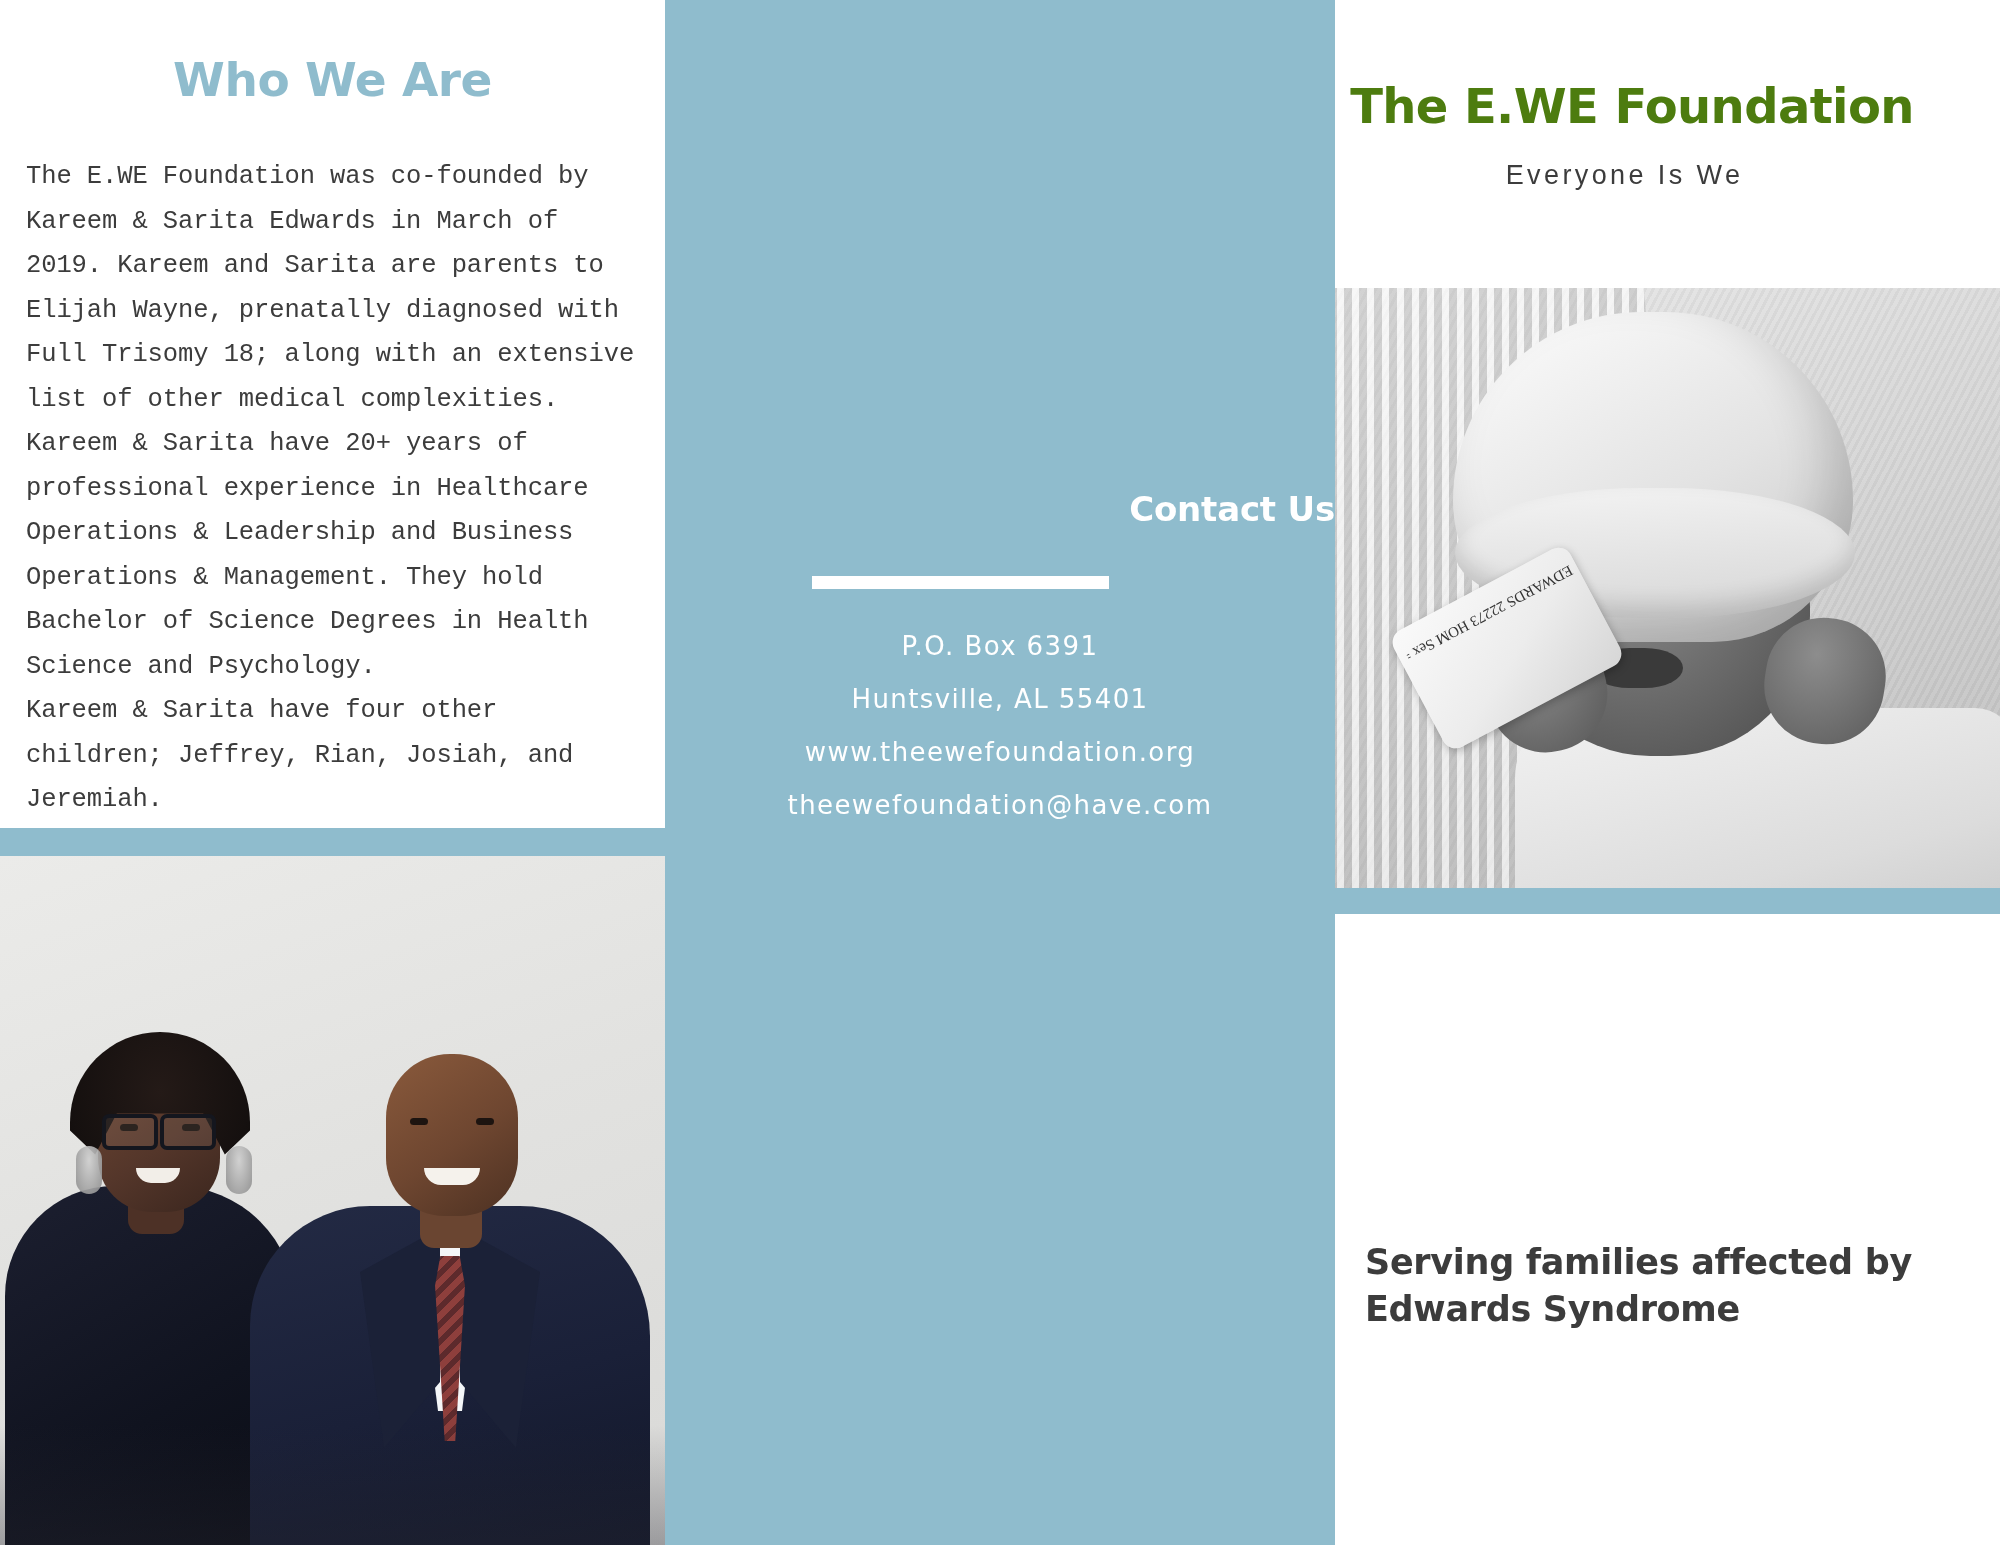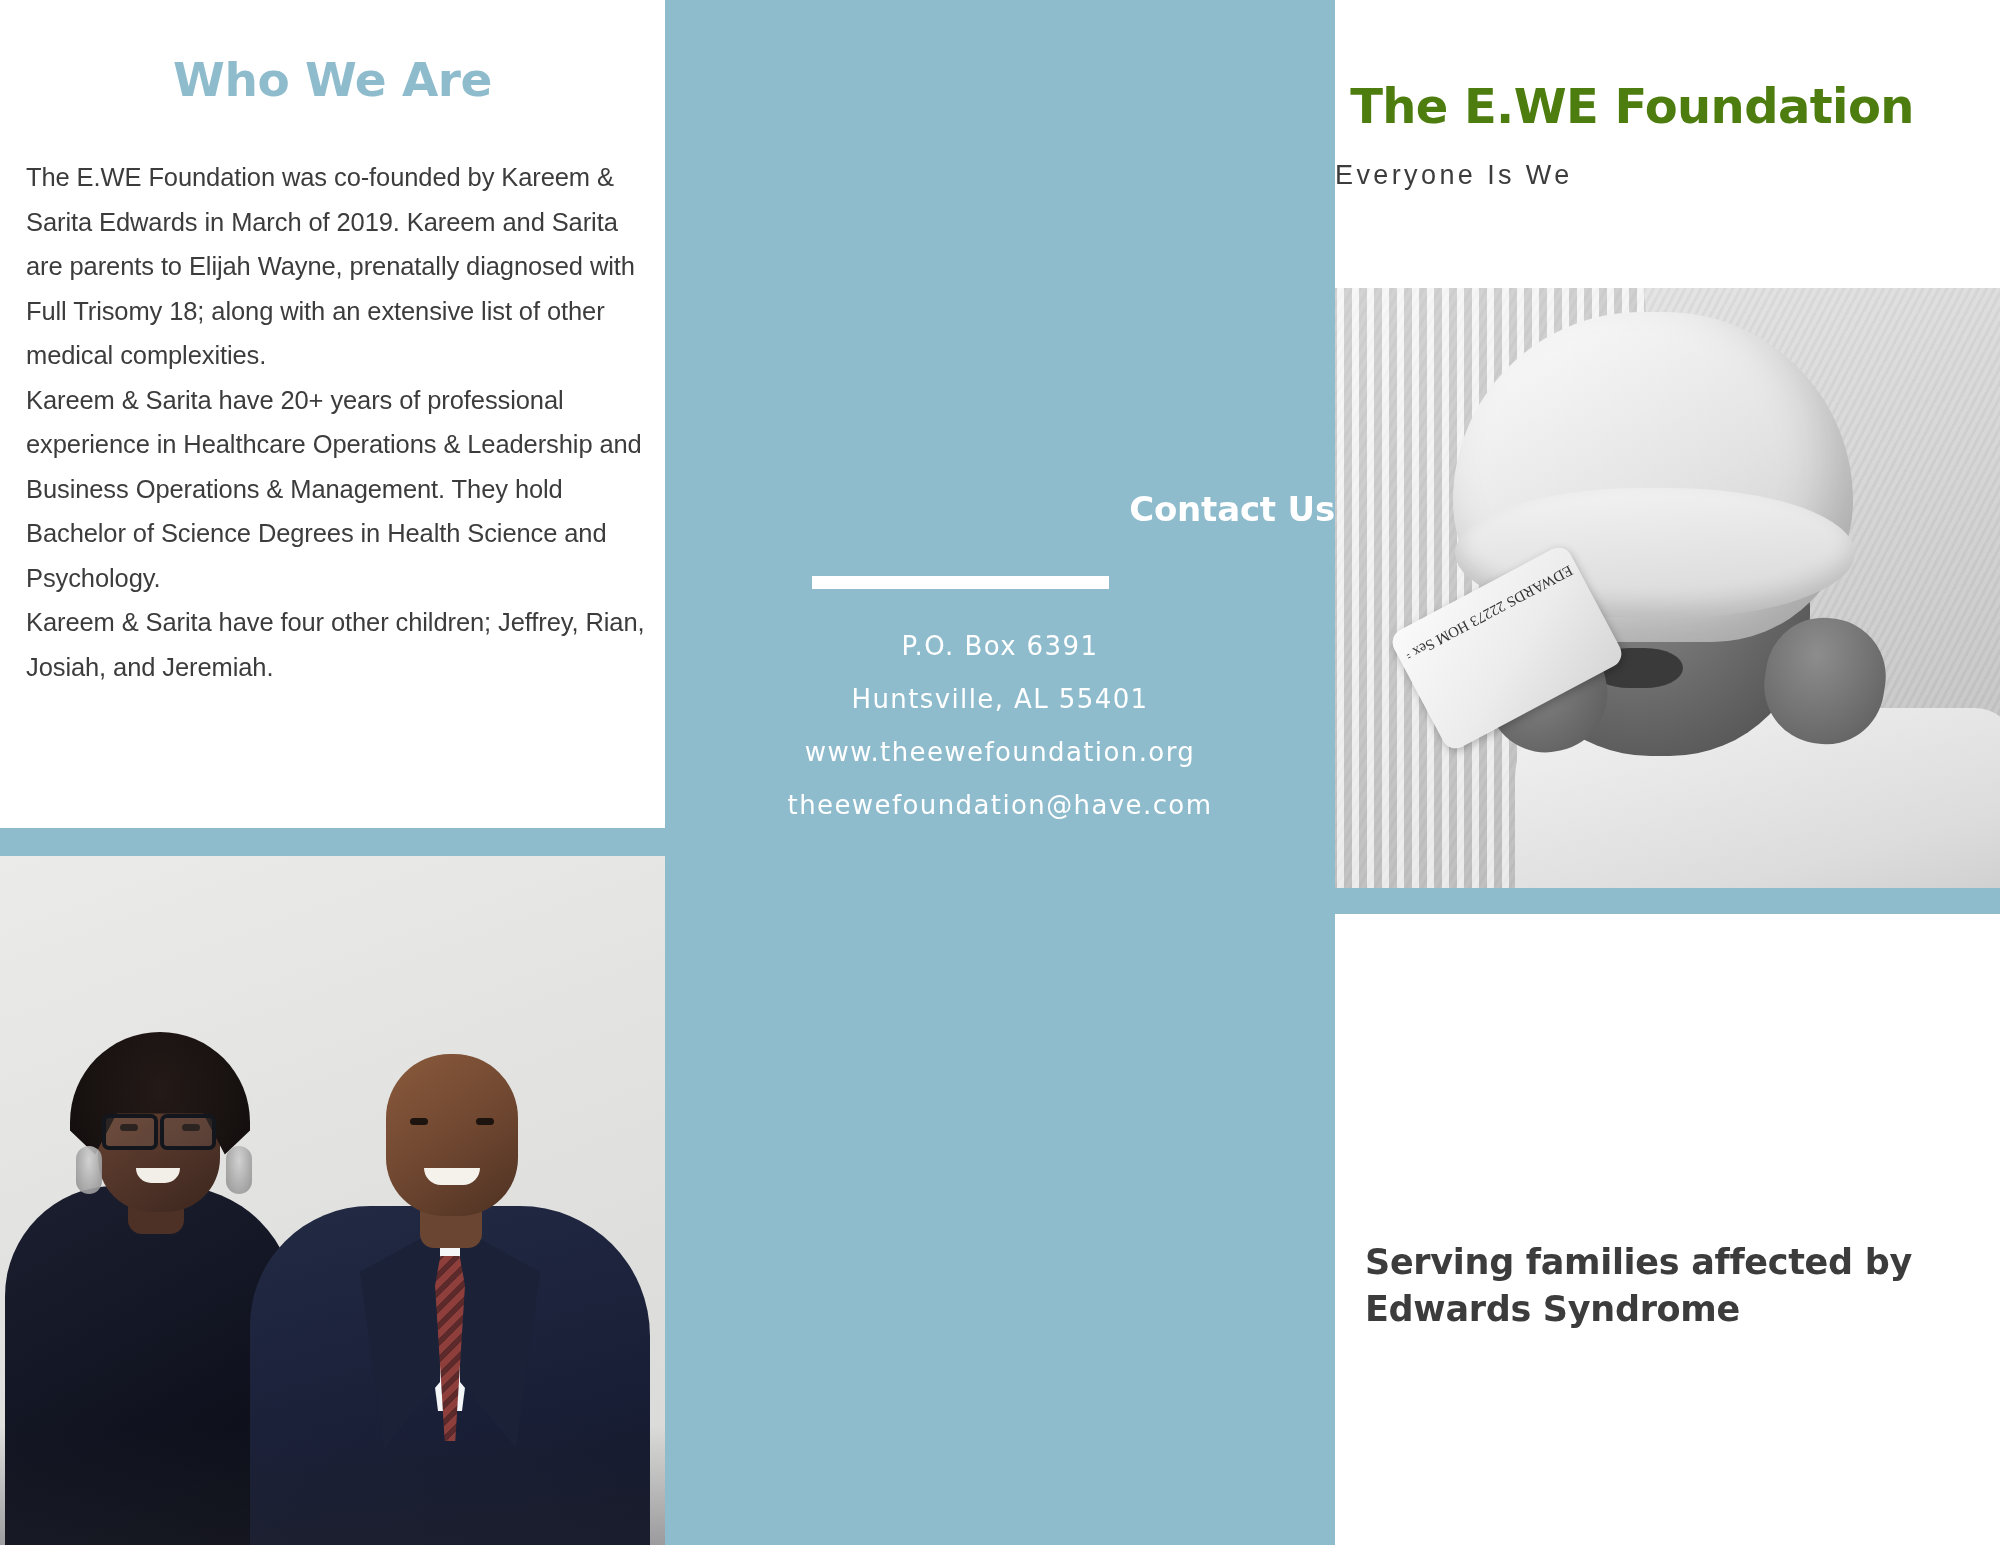--- a/index.html
+++ b/index.html
@@ -68,21 +68,21 @@
     position: absolute;
     left: 26px;
     top: 155px;
     width: 620px;
     font-family: "Liberation Sans", sans-serif;
     font-size: 25.5px;
     line-height: 44.5px;
     color: #3c3c3c;
     letter-spacing: -0.1px;
   }
-  .who-body p { margin: 0; }
+  .who-body p { margin: 0; font-family: Liberation Mono, monospace; }
 
   
   .left-photo {
     position: absolute;
     left: 0;
     top: 856px;
     width: 665px;
     height: 689px;
     overflow: hidden;
     background: #e4e4e2;
@@ -277,20 +277,21 @@
     font-weight: bold;
     font-size: 48px;
     color: #4d7c0f;
     letter-spacing: -0.6px;
   }
   .ewe-tagline {
     position: absolute;
     left: 0;
     top: 160px;
     width: 579px;
+    text-align: center;
     font-family: "Liberation Sans", sans-serif;
     font-size: 27px;
     color: #3c3c3c;
     letter-spacing: 3.4px;
   }
   .right-photo {
     position: absolute;
     left: 0;
     top: 288px;
     width: 665px;

